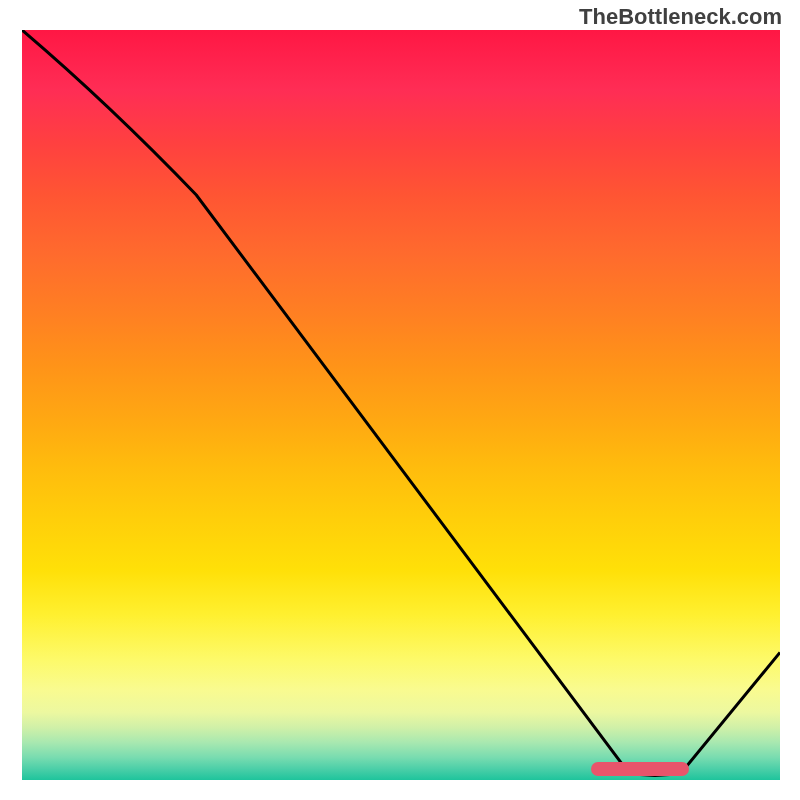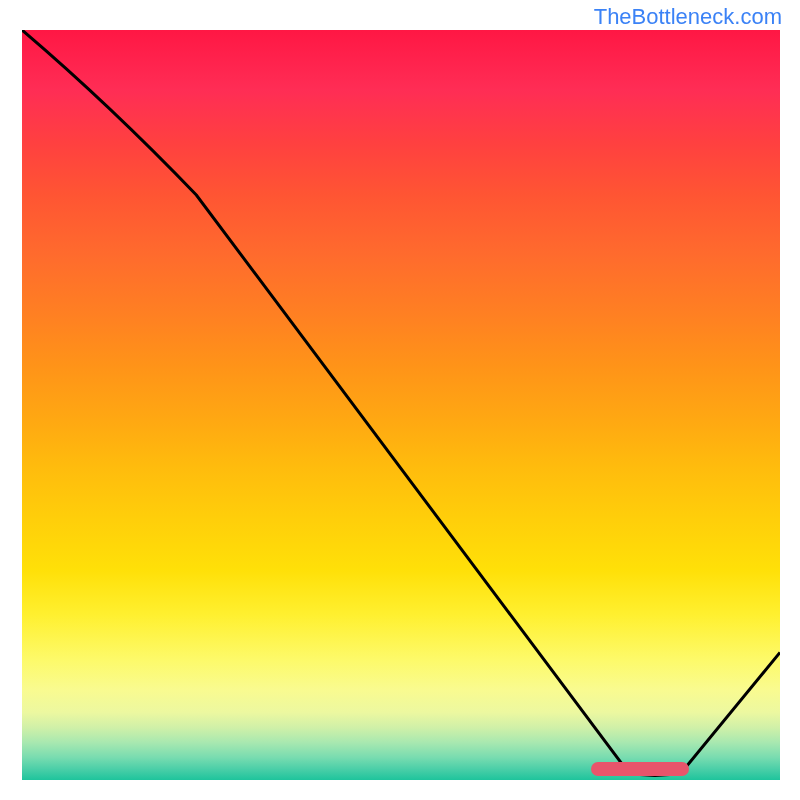--- a/index.html
+++ b/index.html
@@ -12,22 +12,22 @@
       height: 800px;
       position: relative;
       background: white;
       font-family: Arial, sans-serif;
     }
     .watermark {
       position: absolute;
       top: 4px;
       right: 18px;
       font-size: 22px;
-      color: #3b82f6;
-      font-weight: normal;
+      color: #404040;
+      font-weight: bold;
       z-index: 10;
     }
     .chart-area {
       position: absolute;
       top: 30px;
       left: 22px;
       width: 758px;
       height: 750px;
     }
     .gradient-bg {

